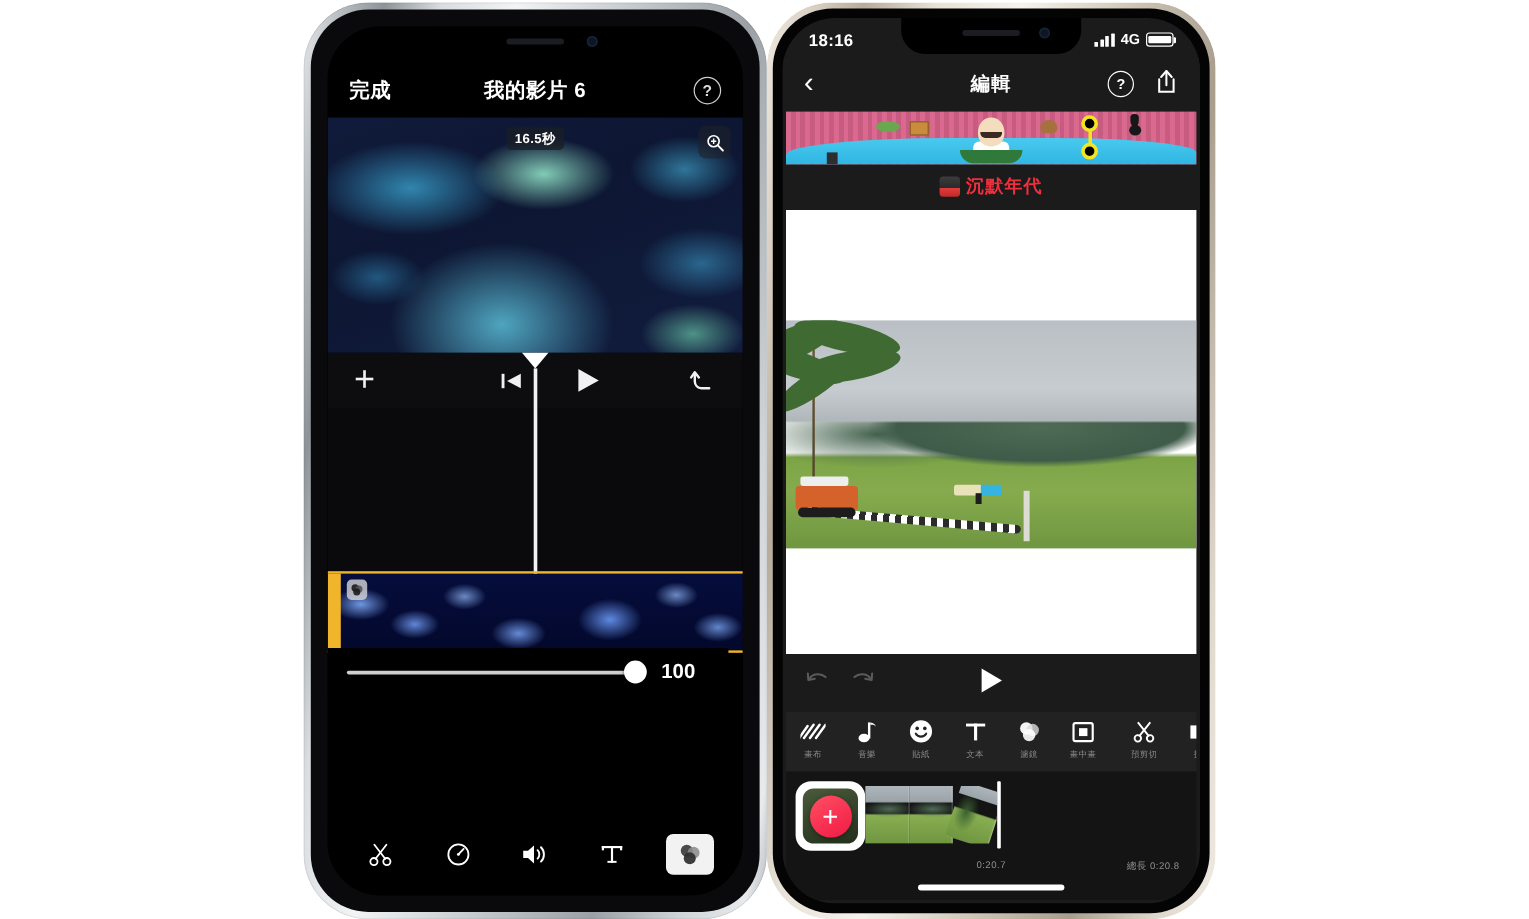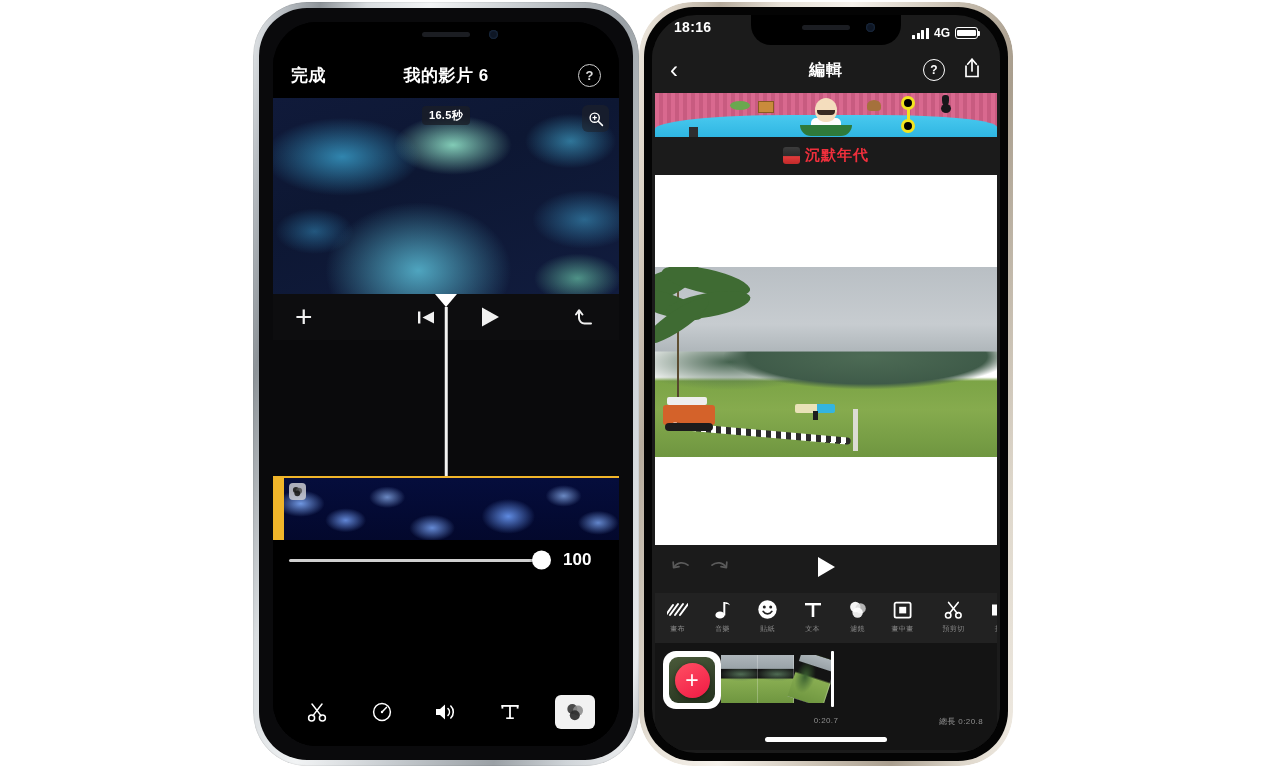--- a/index.html
+++ b/index.html
@@ -165,21 +165,21 @@
     background:#f0b52a; border-radius:3px 0 0 3px;
   }
   .im-clip-badge {
     position:absolute; left:16px; top:5px; width:17px; height:17px;
     border-radius:4px; background:rgba(210,210,215,.82);
     display:flex; align-items:center; justify-content:center;
   }
 
   
   .im-sliderrow {
-    position:absolute; bottom:166px; left:0; right:0; height:40px;
+    position:absolute; bottom:166px; left:0; right:12px; height:40px;
     display:flex; align-items:center; padding:0 16px; background:#000;
   }
   .im-track {
     position:relative; flex:1; height:3px; background:#cfcfcf; border-radius:2px;
     margin-right:14px;
   }
   .im-knob {
     position:absolute; right:-2px; top:50%; transform:translate(0,-50%);
     width:19px; height:19px; border-radius:50%; background:#fff;
     box-shadow:0 1px 3px rgba(0,0,0,.6);
@@ -243,21 +243,21 @@
   }
   .im-tool { color:#fff; display:flex; align-items:center; justify-content:center;
              width:40px; height:34px; }
   .im-tool.active { background:#f2f2f2; border-radius:6px; }
 
   
   .vllo { position:absolute; inset:0; background:#1b1b1b; color:#fff; }
 
   .rp-status {
     position:absolute; top:0; left:0; right:0; height:32px;
-    display:flex; padding:0 22px; z-index:45;
+    display:flex; align-items:center; padding:0 22px; z-index:45;
     font-size:14px; font-weight:700;gap:36px;
   }
   .rp-time { letter-spacing:.3px; margin-top:4px; }
   .rp-statright { margin-left:auto; display:flex; align-items:center; gap:5px; margin-top:4px; }
   .bars { display:flex; align-items:flex-end; gap:1.6px; height:11px; }
   .bars i { width:3px; background:#fff; border-radius:.5px; display:block; }
   .bars i:nth-child(1){height:4px;} .bars i:nth-child(2){height:6px;}
   .bars i:nth-child(3){height:8.5px;} .bars i:nth-child(4){height:11px;}
   .net { font-size:12px; font-weight:700; }
   .batt { width:23px; height:11.5px; border:1.4px solid #fff; border-radius:3px;

